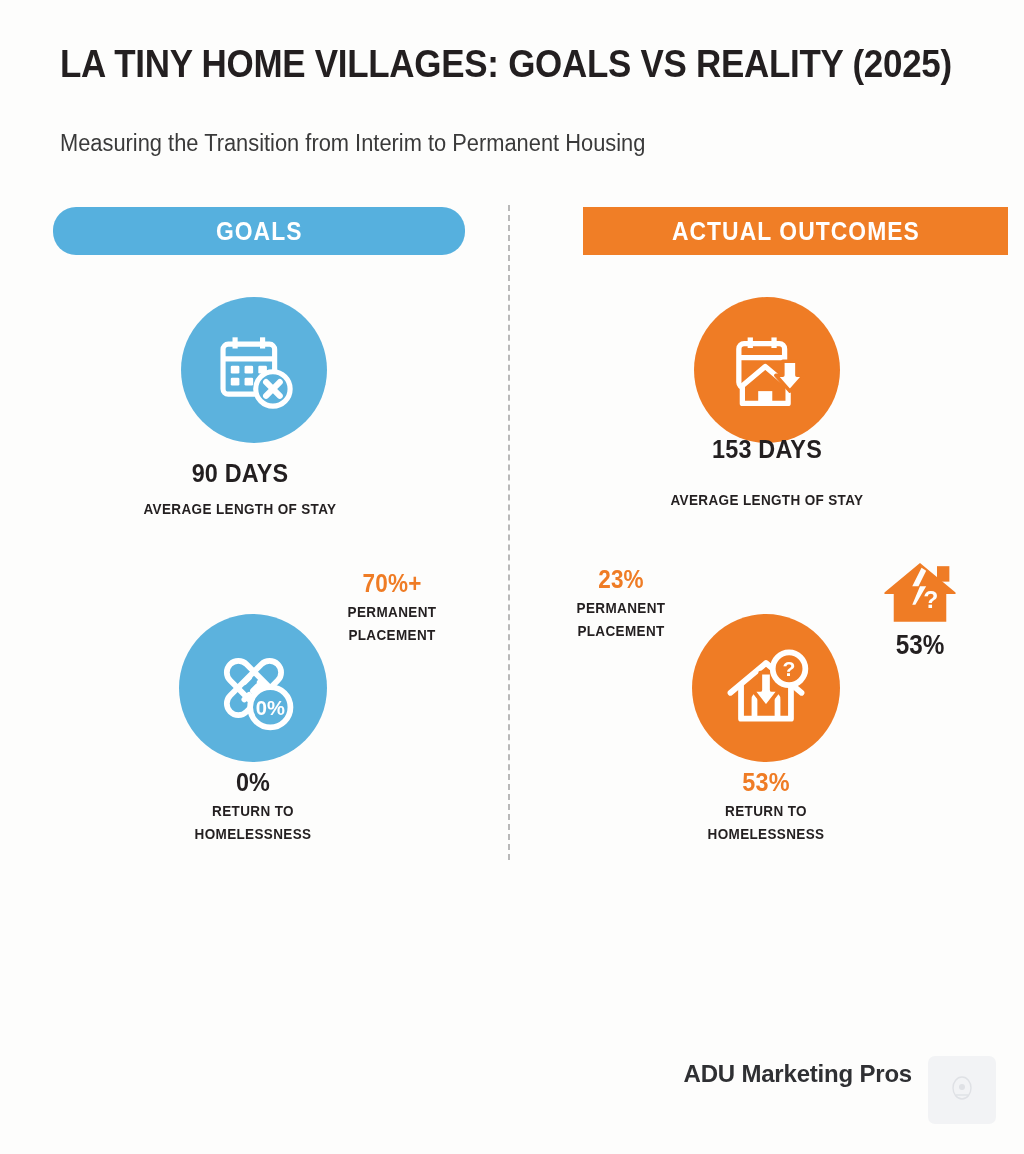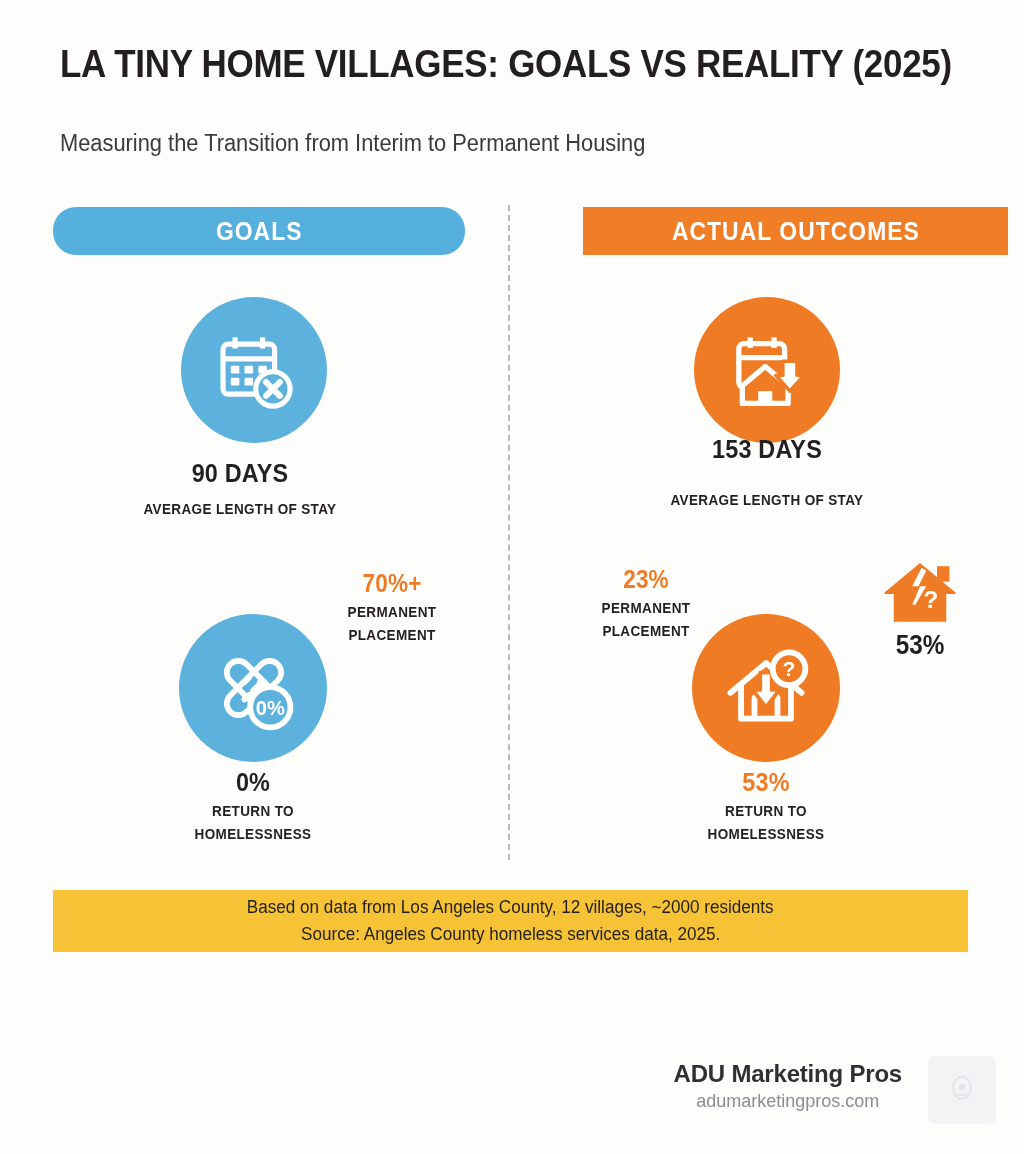--- a/index.html
+++ b/index.html
@@ -93,21 +93,21 @@
   .s-goal-days .lbl{margin-top:11px;}
 
   .s-act-days  {left:613px;top:435px;width:308px;}
   .s-act-days .big{font-size:26px;}
   .s-act-days .lbl{margin-top:26px;}
 
   .s-goal-perm {left:318px;top:569px;width:148px;}
   .s-goal-perm .big{font-size:25px;}
   .s-goal-perm .lbl{margin-top:4px;}
 
-  .s-act-perm  {left:572px;top:565px;width:148px;}
+  .s-act-perm  {left:547px;top:565px;width:148px;}
   .s-act-perm .big{font-size:25px;}
   .s-act-perm .lbl{margin-top:4px;}
 
   .s-goal-ret  {left:149px;top:768px;width:208px;}
   .s-goal-ret .big{font-size:26px;}
   .s-goal-ret .lbl{margin-top:4px;}
 
   .s-act-ret   {left:662px;top:768px;width:208px;}
   .s-act-ret .big{font-size:26px;}
   .s-act-ret .lbl{margin-top:4px;}
@@ -131,22 +131,22 @@
     align-items:center;justify-content:center;
   }
   .note div{
     font-size:18px;line-height:27px;color:#231f20;
     transform:scaleX(0.95);
     white-space:nowrap;
   }
 
   
   .brand{
-    position:absolute;right:122px;top:1059px;
-    text-align:center;
+    position:absolute;right:112px;top:1059px;
+    text-align:right;
   }
   .brand .name{
     font-size:24px;font-weight:bold;color:#2f3033;line-height:30px;
     letter-spacing:-0.2px;white-space:nowrap;
   }
   .brand .url{
     font-size:18px;color:#8b8d91;line-height:25px;
     white-space:nowrap;
   }
   .brandlogo{
@@ -281,28 +281,23 @@
   <div class="s-broken">
     <svg class="ic" width="78" height="68" viewBox="0 0 100 88">
       <path d="M4 42 L50 4 L96 42 L96 44 L84 44 L84 80 L16 80 L16 44 L4 44 Z" fill="#ef7c25"></path>
       <rect x="72" y="8" width="16" height="20" fill="#ef7c25"></rect>
       <path d="M52 10 L40 34 L50 34 L40 58 L44 58 L58 34 L48 34 L58 14 Z" fill="#fdfdfc"></path>
       <text x="64" y="62" text-anchor="middle" font-family="Liberation Sans, sans-serif" font-size="32" font-weight="bold" fill="#fdfdfc">?</text>
     </svg>
     <div class="big">53%</div>
   </div>
 
-  <div class="note">
-    <div>Based on data from Los Angeles County, 12 villages, ~2000 residents</div>
-    <div>Source: Angeles County homeless services data, 2025.</div>
-  </div>
 
   <div class="brand">
     <div class="name">ADU Marketing Pros</div>
-    <div class="url">adumarketingpros.com</div>
   </div>
   <div class="brandlogo">
     <svg width="26" height="30" viewBox="0 0 26 30">
       <ellipse cx="13" cy="13" rx="9" ry="11" fill="none" stroke="#dfe1e5" stroke-width="1.4"></ellipse>
       <circle cx="13" cy="12" r="3" fill="#dfe1e5"></circle>
       <path d="M7 20 L19 20" stroke="#dfe1e5" stroke-width="1.4"></path>
     </svg>
   </div>
 
 </div>

